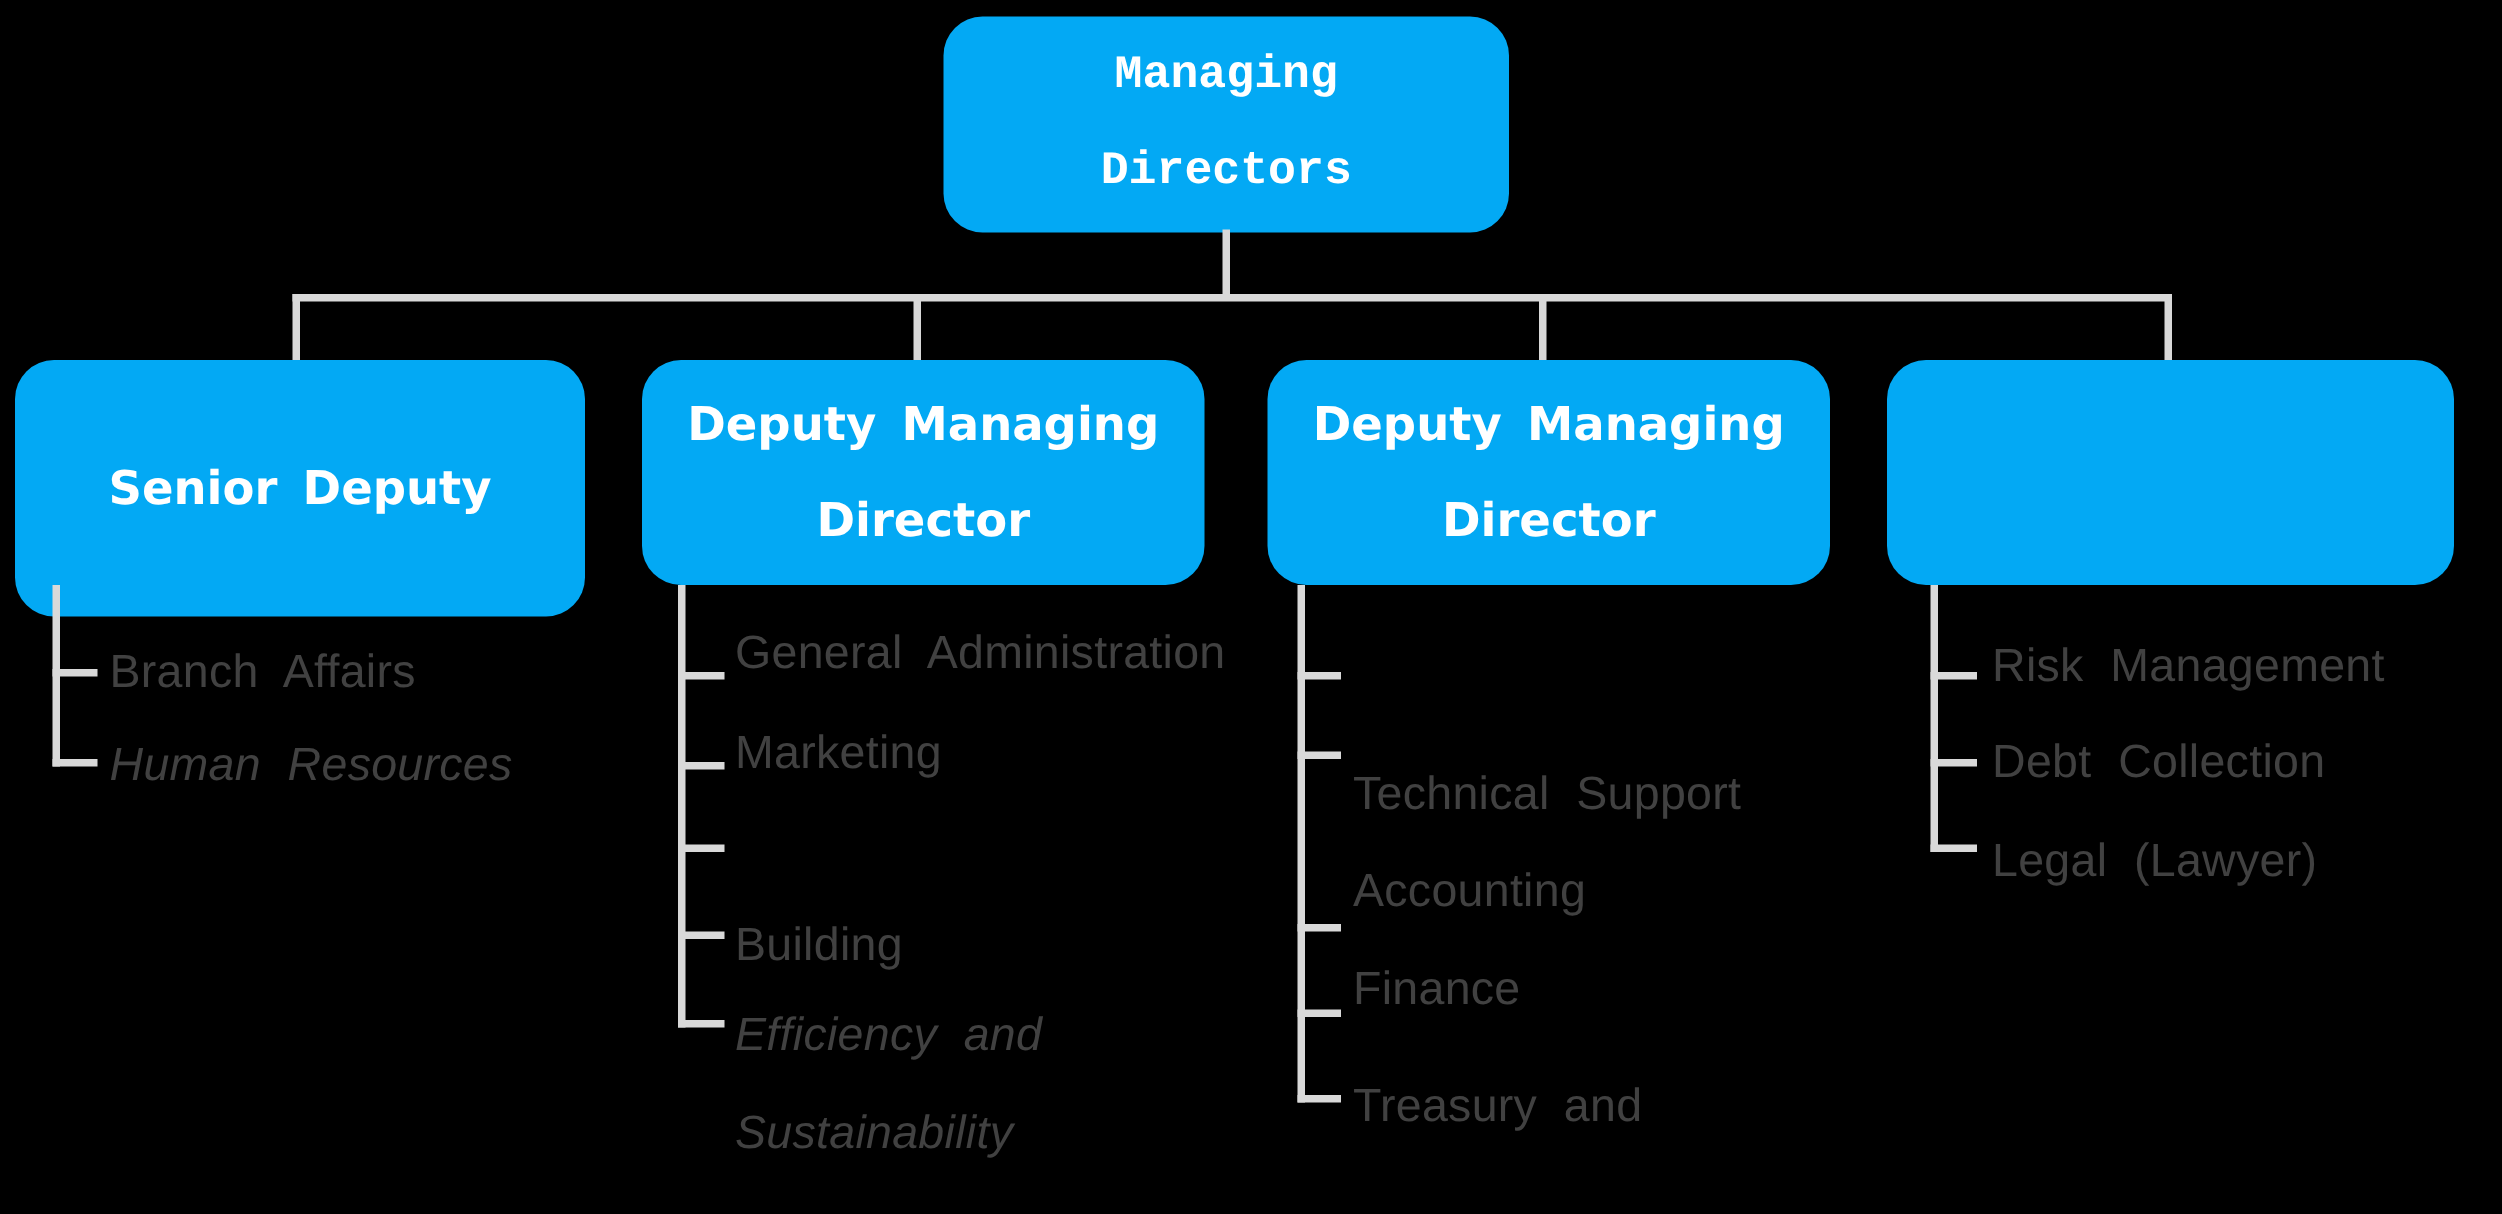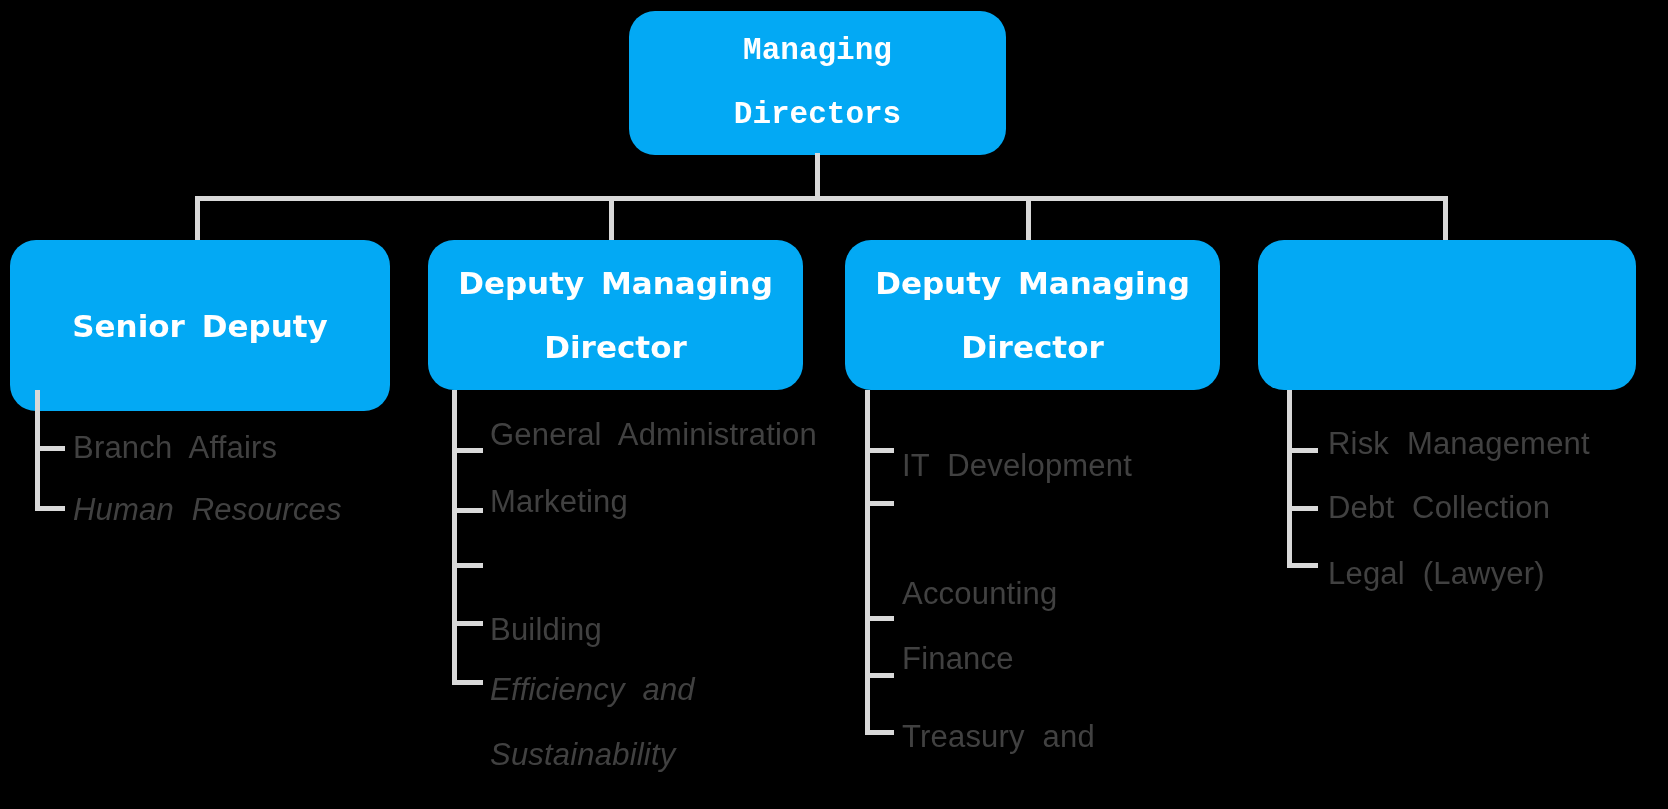--- a/index.html
+++ b/index.html
@@ -95,21 +95,21 @@
   <div class="item" style="left:490px; top:469px;">Marketing</div>
   <div class="item" style="left:490px; top:597px;">Building</div>
   <div class="item wrap" style="left:490px; top:657px; width:250px;font-style:italic;">Efficiency and Sustainability</div>
 
   <div class="line" style="left:865px; top:390px; width:5px; height:345px;"></div>
   <div class="line" style="left:865px; top:448px; width:29px; height:5px;"></div>
   <div class="line" style="left:865px; top:501px; width:29px; height:5px;"></div>
   <div class="line" style="left:865px; top:616px; width:29px; height:5px;"></div>
   <div class="line" style="left:865px; top:673px; width:29px; height:5px;"></div>
   <div class="line" style="left:865px; top:730px; width:29px; height:5px;"></div>
-  <div class="item" style="left:902px; top:433px;">IT Development</div>
+  <div class="item" style="left:902px; top:496px;">Technical Support</div>
   <div class="item" style="left:902px; top:561px;">Accounting</div>
   <div class="item" style="left:902px; top:626px;">Finance</div>
   <div class="item" style="left:902px; top:704px;">Treasury and</div>
 
   <div class="line" style="left:1287px; top:390px; width:5px; height:178px;"></div>
   <div class="line" style="left:1287px; top:448px; width:31px; height:5px;"></div>
   <div class="line" style="left:1287px; top:506px; width:31px; height:5px;"></div>
   <div class="line" style="left:1287px; top:563px; width:31px; height:5px;"></div>
   <div class="item" style="left:1328px; top:411px;">Risk Management</div>
   <div class="item" style="left:1328px; top:475px;">Debt Collection</div>

